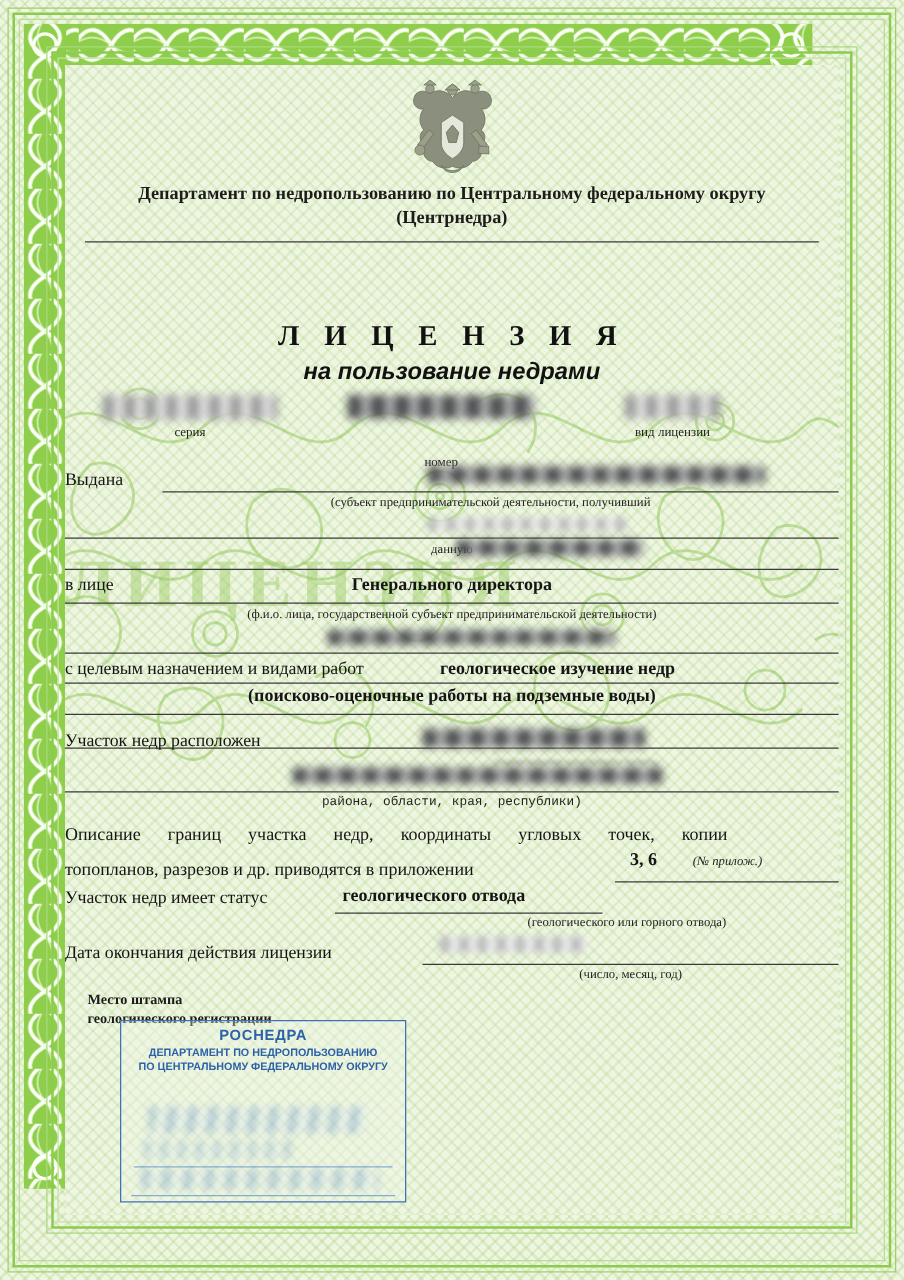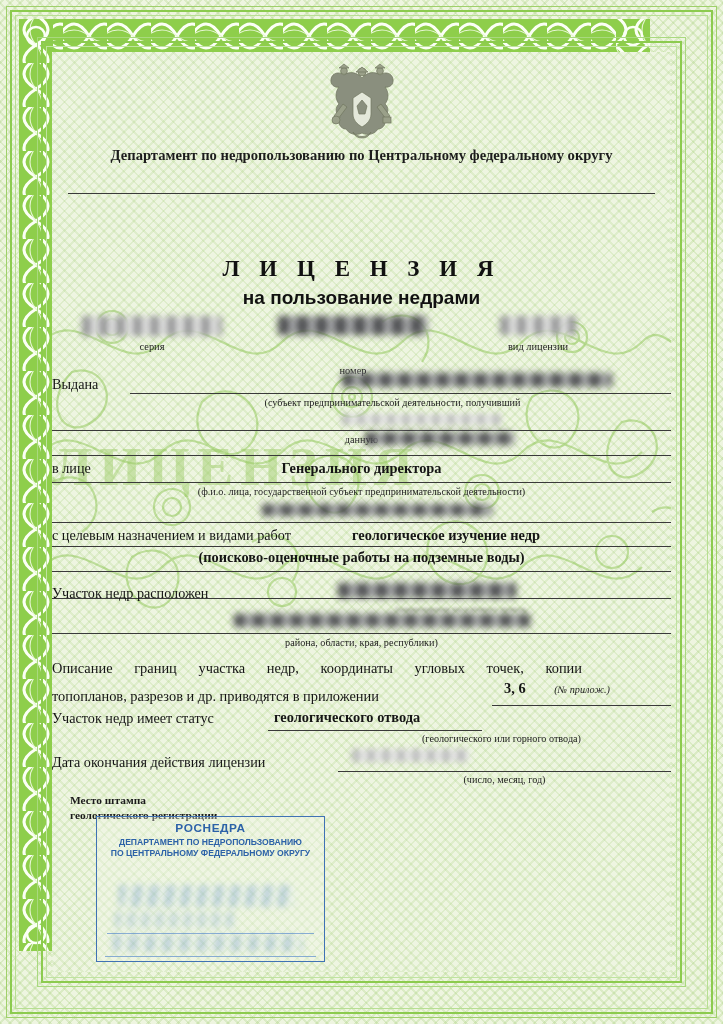--- a/index.html
+++ b/index.html
@@ -52,21 +52,21 @@
   }
   .rule{position:absolute;height:0;border-top:1px solid #3a3a3a;}
   .cap{position:absolute;text-align:center;font-size:10.2px;color:#222;}
 
   .title{
     position:absolute;left:0;right:0;top:204px;text-align:center;
     font-weight:bold;font-size:23px;letter-spacing:7px;color:#111;
   }
   .subtitle{
     position:absolute;left:0;right:0;top:235px;text-align:center;
-    font-weight:bold;font-size:19px;color:#111;font-family:"Liberation Sans",sans-serif;
+    font-weight:bold;font-size:19px;color:#111;font-family:"Liberation Sans",sans-serif;font-style:italic;
   }
 
   .lbl{position:absolute;font-size:14.2px;color:#141414;}
   .val{position:absolute;font-weight:bold;font-size:14.4px;color:#151515;}
   .small-cap{position:absolute;font-size:10.4px;color:#1d1d1d;text-align:center;}
 
   
   .redact{
     position:absolute;border-radius:2px;
     background:
@@ -197,20 +197,21 @@
           <path d="M20,42 l-9,12 l4,3 l9,-12 z" fill="#9aa089"></path>
           <circle cx="13" cy="58" r="4" fill="#9aa089"></circle>
           <path d="M58,42 l9,12 l-4,3 l-9,-12 z" fill="#9aa089"></path>
           <rect x="60" y="55" width="8" height="6" fill="#9aa089"></rect>
           <path d="M30,70 C33,78 45,78 48,70 C44,76 34,76 30,70 Z" fill="#9aa089"></path>
         </g>
       </svg>
 
       <div class="org">
         <div>Департамент по недропользованию по Центральному федеральному округу</div>
+        <div>(Центрнедра)</div>
       </div>
       <div class="rule" style="left:16px;right:16px;top:141px;"></div>
 
       <div class="title">Л И Ц Е Н З И Я</div>
       <div class="subtitle">на пользование недрами</div>
 
       <div class="redact" style="left:30px;top:264px;width:140px;height:20px;"></div>
       <div class="small-cap" style="left:30px;top:289px;width:140px;">серия</div>
 
       <div class="redact dark" style="left:226px;top:264px;width:150px;height:19px;"></div>
@@ -242,21 +243,21 @@
       <div class="rule" style="left:0px;right:0px;top:494px;"></div>
       <div class="val" style="left:0px;right:0px;top:497px;text-align:center;">(поисково-оценочные работы на подземные воды)</div>
       <div class="rule" style="left:0px;right:0px;top:519px;"></div>
 
       <div class="rule" style="left:0px;right:0px;top:546px;"></div>
       <div class="lbl" style="left:0px;top:533px;">Участок недр расположен</div>
       <div class="redact dark" style="left:286px;top:531px;width:178px;height:15px;"></div>
       <div class="cap" style="left:200px;right:0px;top:552px;font-size:8.6px;opacity:.55;filter:blur(1.6px);">(наименование населённого пункта,</div>
       <div class="redact dark" style="left:182px;top:562px;width:296px;height:13px;"></div>
       <div class="rule" style="left:0px;right:0px;top:581px;"></div>
-      <div class="cap" style="left:0px;right:0px;top:585px;">района, области, края, республики)</div>
+      <div class="cap" style="left:0px;right:0px;top:585px;font-family:Liberation Mono, monospace;">района, области, края, республики)</div>
 
       <div class="para" style="left:0px;width:430px;top:630px;text-align-last:left;">топопланов, разрезов и др. приводятся в приложении</div>
       <div class="para" style="left:0px;width:530px;top:602px;">Описание границ участка недр, координаты угловых точек, копии</div>
       <div class="val" style="left:452px;top:628px;">3, 6</div>
       <div class="rule" style="left:440px;width:180px;top:653px;"></div>
       <div class="cap" style="left:440px;width:180px;top:632px;font-style:italic;">(№ прилож.)</div>
 
       <div class="lbl" style="left:0px;top:658px;">Участок недр имеет статус</div>
       <div class="val" style="left:222px;top:657px;">геологического отвода</div>
       <div class="rule" style="left:216px;width:214px;top:678px;"></div>

